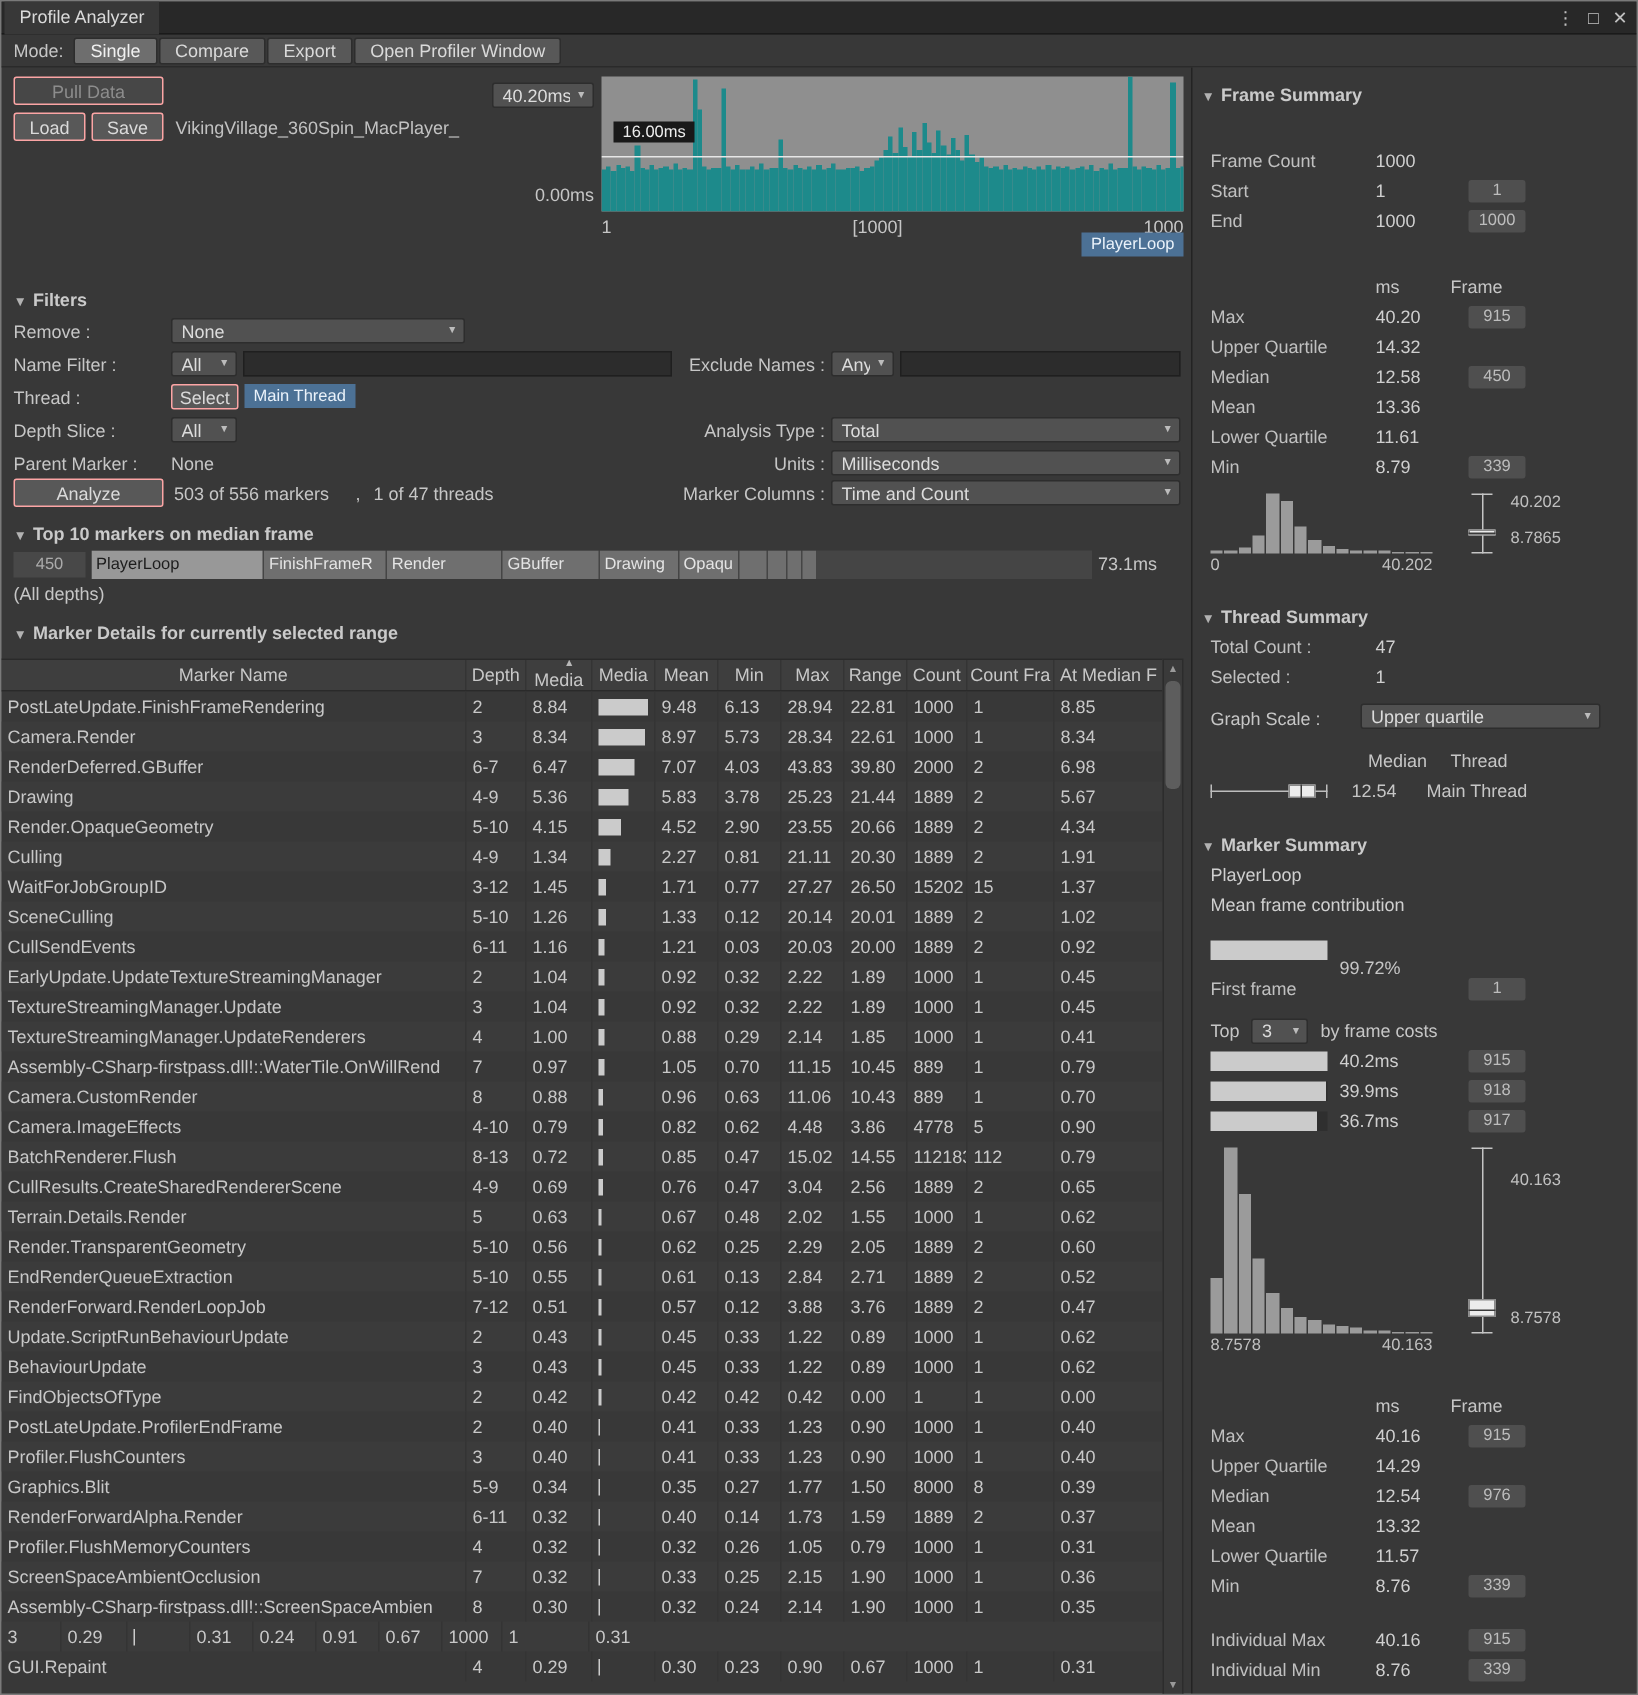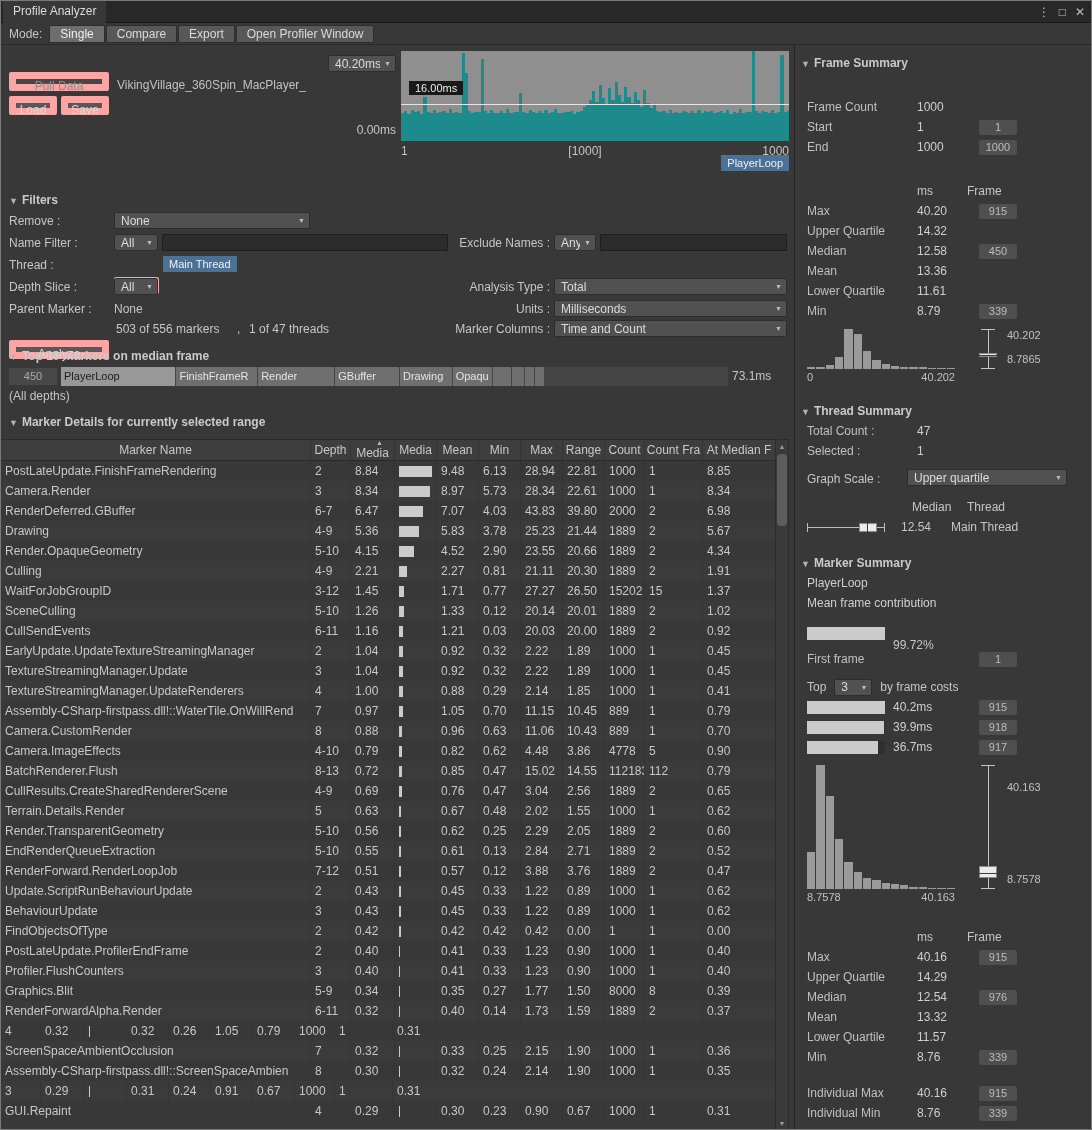--- a/index.html
+++ b/index.html
@@ -14,21 +14,21 @@
   .tb-icons span { cursor:default; font-size:12px; }
 
   
   #toolbar { position:absolute; left:0; top:22px; right:0; height:22px; background:#383838; border-bottom:1px solid #2a2a2a;
              display:flex; align-items:center; padding-left:8px; }
   #toolbar .lbl { margin-right:7px; color:#c6c6c6; }
   .tbtn { height:18px; background:#585858; border:1px solid #2d2d2d; color:#dadada; font-size:12px;
           padding:0 10px; font-family:inherit; margin-right:1px; border-radius:2px; }
   .tbtn.active { background:#6e6e6e; color:#f0f0f0; }
 
-  .btn { background:#585858; border:7px solid #fca5a5; color:#dadada; font-size:12px; border-radius:2px; font-family:inherit;margin-top:21px; }
+  .btn { background:#585858; border:1px solid #fca5a5; color:#dadada; font-size:12px; border-radius:2px; font-family:inherit; }
   .btn.disabled { background:#474747; color:#8d8d8d; }
 
   
   #left-top { position:absolute; left:0; top:44px; width:330px; height:140px; }
   #pull-data { position:absolute; left:8px; top:6px; width:100px; height:19px; }
   #load-btn { position:absolute; left:8px; top:30px; width:48px; height:19px; }
   #save-btn { position:absolute; left:60px; top:30px; width:48px; height:19px; }
   #dataset { position:absolute; left:116px; top:33px; color:#c2c2c2; white-space:nowrap; }
 
   
@@ -517,21 +517,21 @@
           <div class="mt-cell c5">2.90</div>
           <div class="mt-cell c6">23.55</div>
           <div class="mt-cell c7">20.66</div>
           <div class="mt-cell c8">1889</div>
           <div class="mt-cell c9">2</div>
           <div class="mt-cell c10">4.34</div>
         </div>
         <div class="mt-row">
           <div class="mt-cell c0">Culling</div>
           <div class="mt-cell c1">4-9</div>
-          <div class="mt-cell c2">2.21</div>
+          <div class="mt-cell c2">1.34</div>
           <div class="mt-cell c3">
             <div class="mbar" style="width: 25%;"></div>
           </div>
           <div class="mt-cell c4">2.27</div>
           <div class="mt-cell c5">0.81</div>
           <div class="mt-cell c6">21.11</div>
           <div class="mt-cell c7">20.30</div>
           <div class="mt-cell c8">1889</div>
           <div class="mt-cell c9">2</div>
           <div class="mt-cell c10">1.91</div>
@@ -860,20 +860,21 @@
           </div>
           <div class="mt-cell c4">0.40</div>
           <div class="mt-cell c5">0.14</div>
           <div class="mt-cell c6">1.73</div>
           <div class="mt-cell c7">1.59</div>
           <div class="mt-cell c8">1889</div>
           <div class="mt-cell c9">2</div>
           <div class="mt-cell c10">0.37</div>
         </div>
         <div class="mt-row">
+          <div class="mt-cell c0">Profiler.FlushMemoryCounters</div>
           <div class="mt-cell c1">4</div>
           <div class="mt-cell c2">0.32</div>
           <div class="mt-cell c3">
             <div class="mbar" style="width: 3.61991%;"></div>
           </div>
           <div class="mt-cell c4">0.32</div>
           <div class="mt-cell c5">0.26</div>
           <div class="mt-cell c6">1.05</div>
           <div class="mt-cell c7">0.79</div>
           <div class="mt-cell c8">1000</div>

